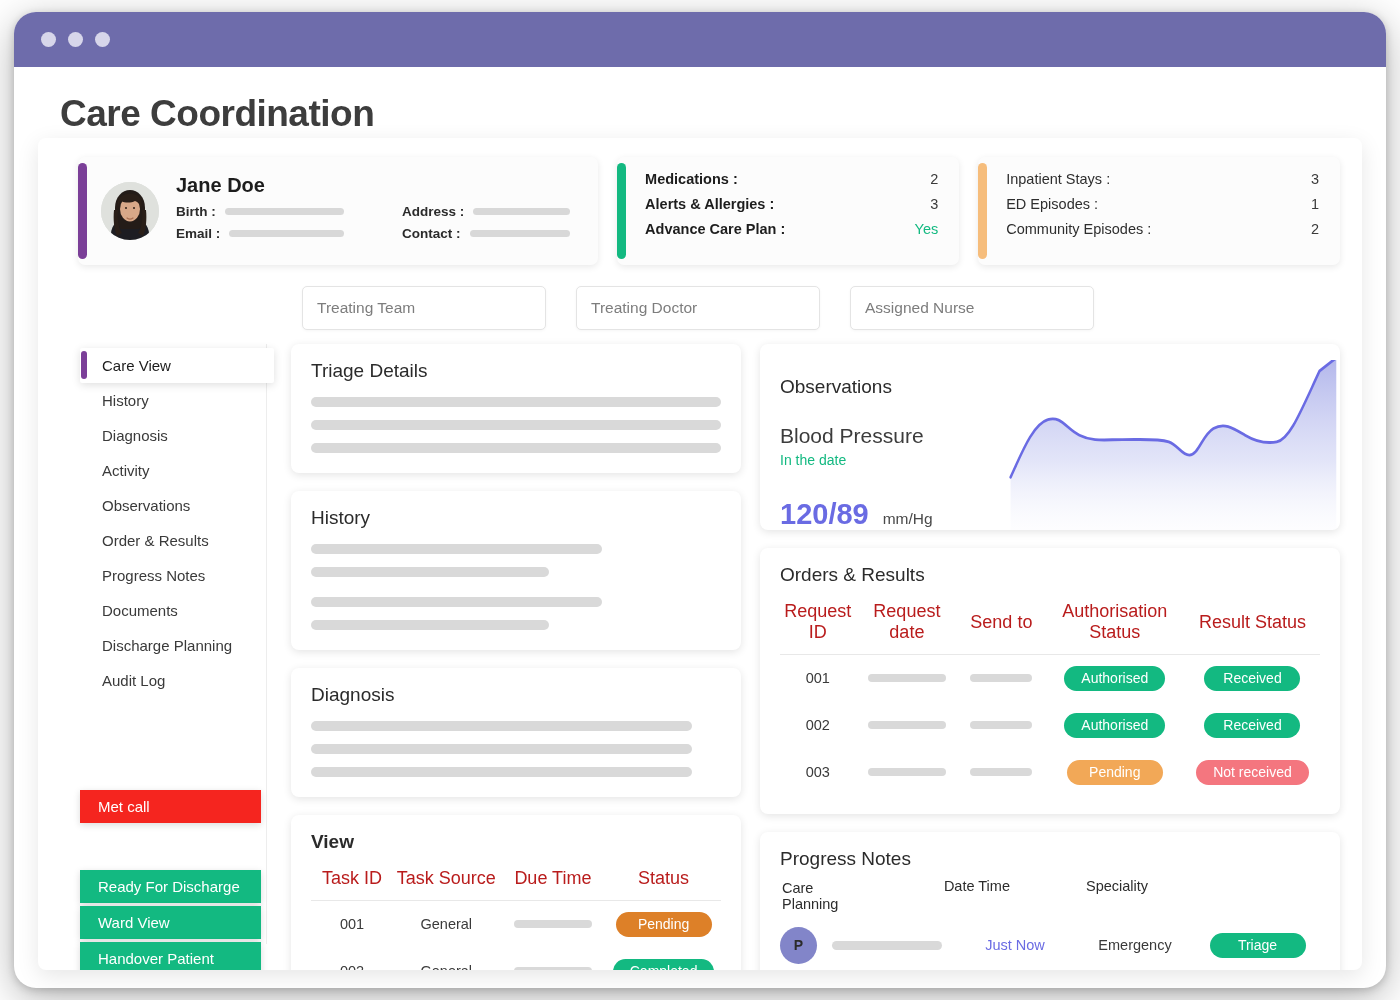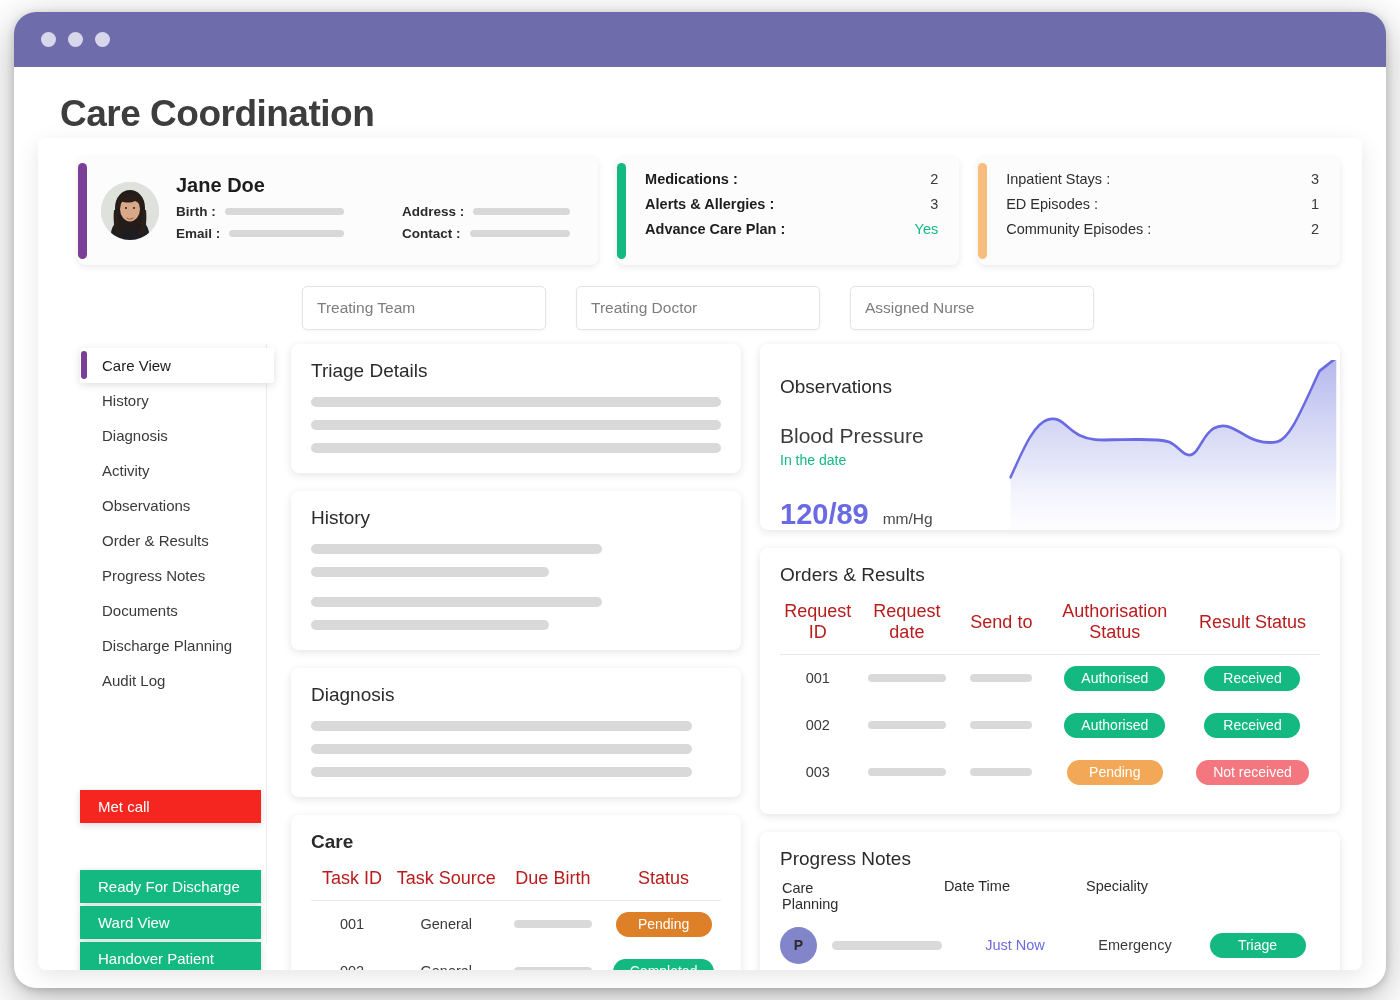--- a/index.html
+++ b/index.html
@@ -412,27 +412,27 @@
         </div>
 
         <div class="card">
           <div class="card-title">Diagnosis</div>
           <div class="line" style="width:93%"></div>
           <div class="line" style="width:93%"></div>
           <div class="line" style="width:93%"></div>
         </div>
 
         <div class="card">
-          <div class="card-title bold">Care</div>
+          <div class="card-title bold">View</div>
           <table>
             <thead>
               <tr>
                 <th style="width:20%">Task ID</th>
                 <th style="width:26%">Task Source</th>
-                <th style="width:26%">Due Birth</th>
+                <th style="width:26%">Due Time</th>
                 <th style="width:28%">Status</th>
               </tr>
               <tr class="th-divider">
                   <td colspan="4"></td>
                 </tr>
             </thead>
             <tbody>
               <tr>
                 <td>001</td>
                 <td>General</td>

